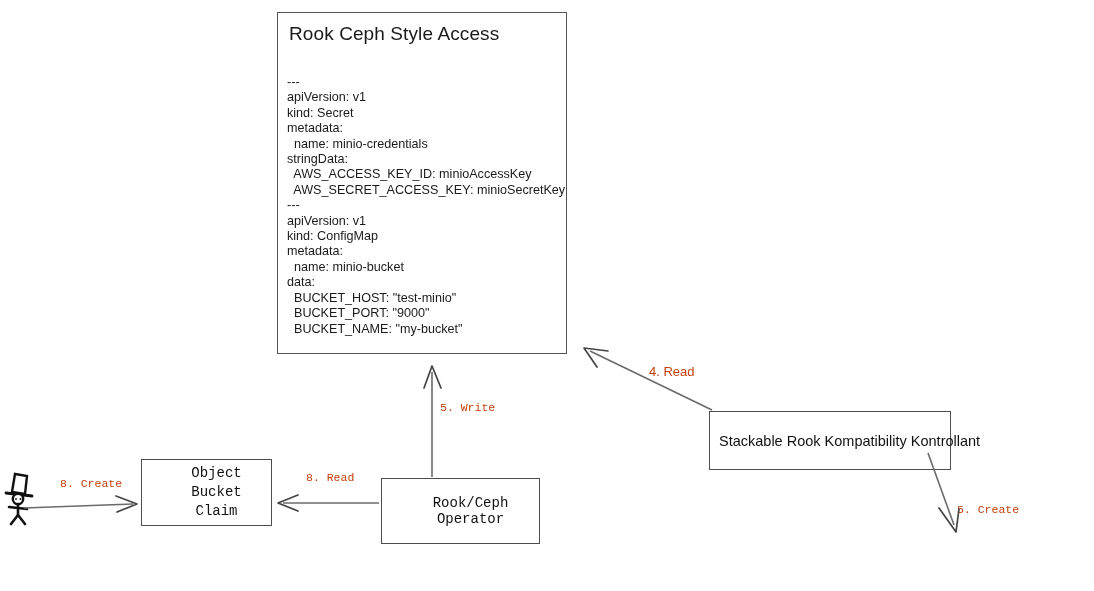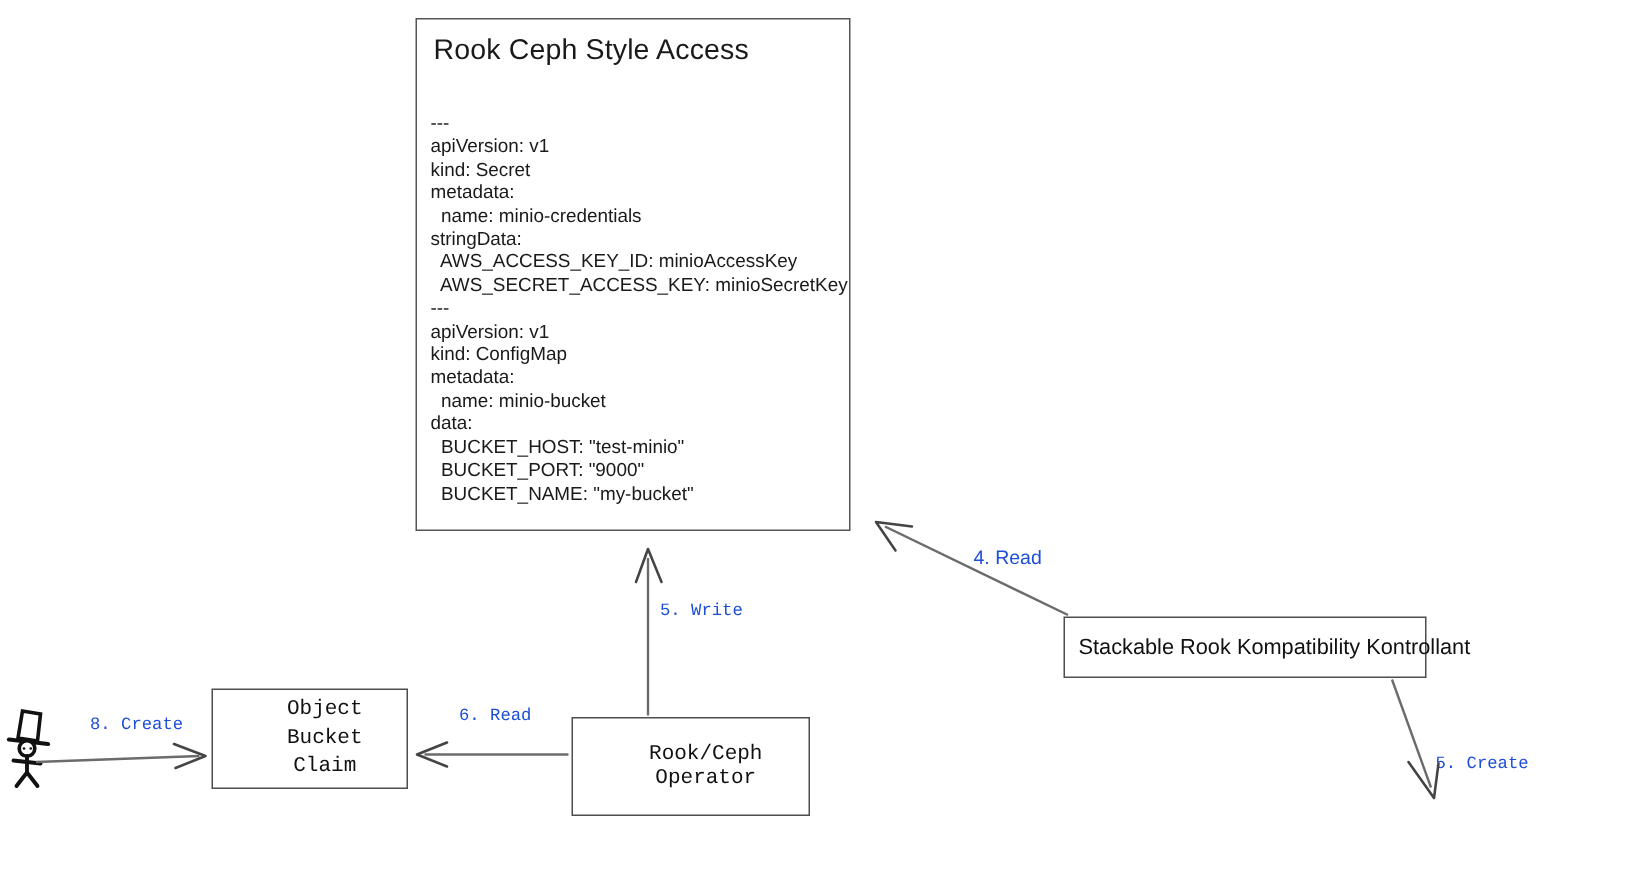--- a/index.html
+++ b/index.html
@@ -81,38 +81,38 @@
     left: 381px;
     top: 478px;
     width: 159px;
     height: 66px;
     font-size: 14px;
   }
   #srkk-node {
     left: 709px;
     top: 411px;
     width: 242px;
-    height: 41px;
+    height: 59px;
     font-size: 14.5px;
     padding-left: 9px;
     overflow: visible;
     white-space: nowrap;
   }
   #s3bucket-node {
     left: 938px;
     top: 535px;
     width: 144px;
     height: 56px;
     font-size: 12.5px;
   }
 
   
   .edge-label {
     position: absolute;
-    color: #1d4ed8;
+    color: #c2410c;
     white-space: nowrap;
   }
   .edge-label.mono {
     font-family: "Liberation Mono", "DejaVu Sans Mono", monospace;
     font-size: 11.5px;
   }
   .edge-label.sans {
     font-family: "Liberation Sans", sans-serif;
     font-size: 13px;
   }
@@ -166,21 +166,21 @@
     <span style="white-space: pre-line;">Object Bucket
 Claim</span>
   </div>
 
   <div class="node node-sans" id="srkk-node">
     <span>Stackable Rook Kompatibility Kontrollant</span>
   </div>
 
 
   <div class="edge-label mono" id="label-create-1">8. Create</div>
-  <div class="edge-label mono" id="label-read-2">6. Read</div>
+  <div class="edge-label mono" id="label-read-2">8. Read</div>
   <div class="edge-label mono" id="label-write-3">5. Write</div>
   <div class="edge-label sans" id="label-read-4">4. Read</div>
   <div class="edge-label mono" id="label-create-5">5. Create</div>
 
   <svg id="overlay" viewBox="0 0 1094 591">
 
     <g fill="none" stroke="#111111" stroke-width="2.6" stroke-linecap="round">
 
       <path d="M12,492 L15,474 L27,476 L25,494 Z" stroke-width="2.4" fill="#ffffff"></path>
 

